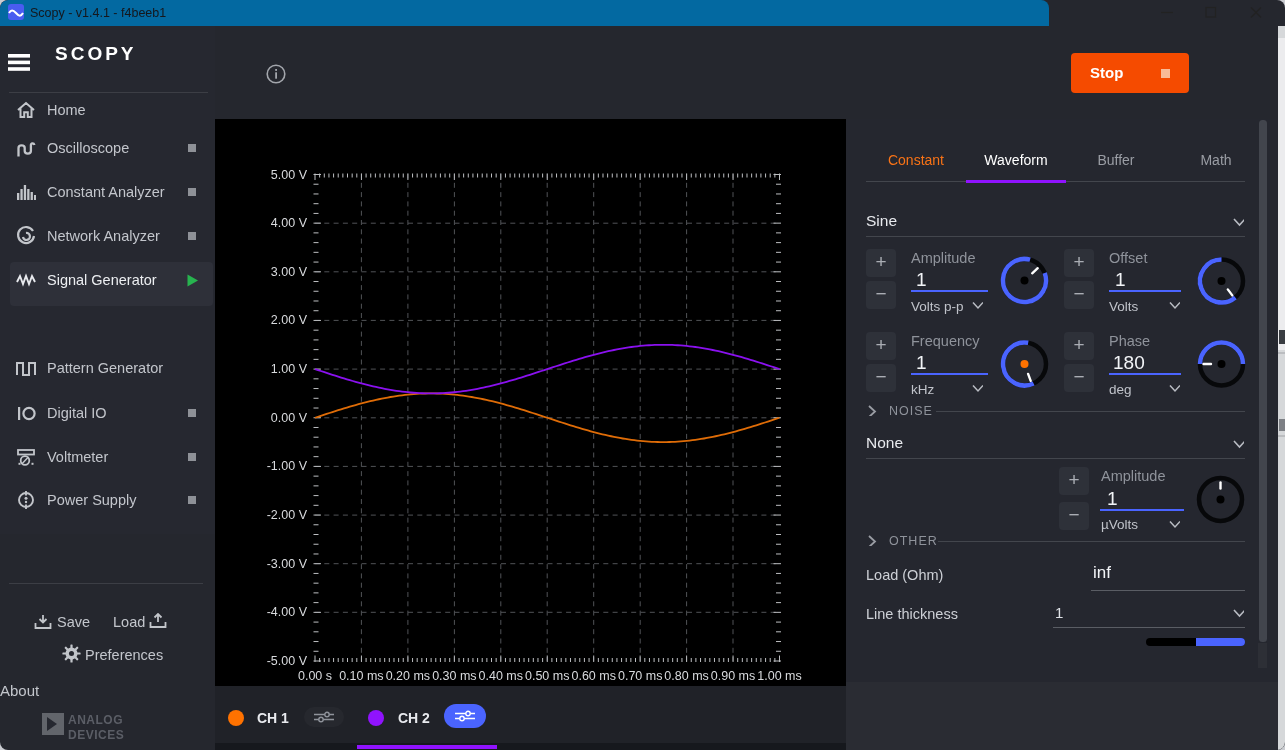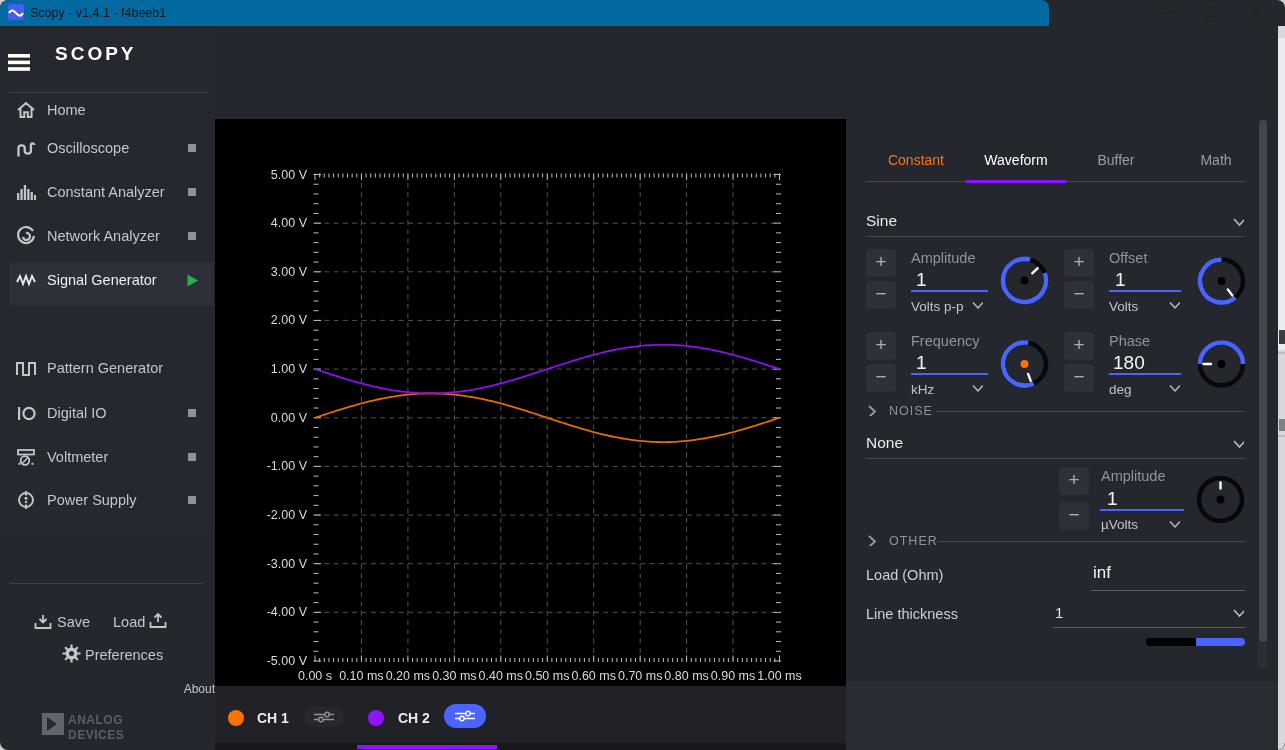--- a/index.html
+++ b/index.html
@@ -139,29 +139,40 @@
         <rect x="10.6" y="0.5" width="2.8" height="5" rx="0.8" fill="#c2c5ca" transform="rotate(90 12 12)"></rect>
         <rect x="10.6" y="0.5" width="2.8" height="5" rx="0.8" fill="#c2c5ca" transform="rotate(135 12 12)"></rect>
         <rect x="10.6" y="0.5" width="2.8" height="5" rx="0.8" fill="#c2c5ca" transform="rotate(180 12 12)"></rect>
         <rect x="10.6" y="0.5" width="2.8" height="5" rx="0.8" fill="#c2c5ca" transform="rotate(225 12 12)"></rect>
         <rect x="10.6" y="0.5" width="2.8" height="5" rx="0.8" fill="#c2c5ca" transform="rotate(270 12 12)"></rect>
         <rect x="10.6" y="0.5" width="2.8" height="5" rx="0.8" fill="#c2c5ca" transform="rotate(315 12 12)"></rect>
         <circle cx="12" cy="12" r="7.6" fill="#c2c5ca"></circle>
         <circle cx="12" cy="12" r="3.2" fill="#262830"></circle>
       </svg>
 <div class="abs" style="left:85px;top:621px;font-size:14.5px;color:#c3c6cc">Preferences</div>
-<div class="abs" style="left:0;top:656px;width:215px;text-align:right;font-size:12px;color:#c3c6cc">About</div>
+<div class="abs" style="left:0;top:656px;width:215px;text-align:left;font-size:15px;color:#c3c6cc">About</div>
 <div class="abs" style="left:42px;top:687px;width:22px;height:22px;background:#62656b">
         <svg width="22" height="22">
           <path d="M5,4 L15,11 L5,18 Z" fill="#262830"></path>
         </svg>
       </div>
 <div class="abs" style="left:68px;top:687px;font-size:12px;font-weight:bold;letter-spacing:0.5px;color:#5b5e66;line-height:15px">ANALOG<br>DEVICES</div>
 </div>
 
+<div class="abs" style="left:215px;top:26px;width:1070px;height:93px;background:#25272e">
+  <svg class="abs" style="left:51px;top:38px" width="20" height="20">
+    <circle cx="10" cy="10" r="8.8" fill="none" stroke="#a3a6ac" stroke-width="1.6"></circle>
+    <rect x="9.2" y="8.3" width="1.8" height="6.4" fill="#a3a6ac"></rect>
+        <rect x="9.2" y="5" width="1.8" height="1.9" fill="#a3a6ac"></rect>
+  </svg>
+  <div class="abs" style="left:856px;top:27px;width:118px;height:40px;background:#f54b00;border-radius:4px">
+    <div class="abs" style="left:19px;top:11px;color:#fff;font-weight:bold;font-size:15px">Stop</div>
+    <div class="abs" style="left:90px;top:16px;width:9px;height:9px;background:#f8bb97"></div>
+  </div>
+</div>
 
 <svg width="631" height="567" style="position:absolute;left:215px;top:119px;background:#000">
 <line x1="146.4" y1="54.5" x2="146.4" y2="542.0" stroke="#515357" stroke-width="1" stroke-dasharray="5 4.3"></line>
       <line x1="192.9" y1="54.5" x2="192.9" y2="542.0" stroke="#515357" stroke-width="1" stroke-dasharray="5 4.3"></line>
       <line x1="239.4" y1="54.5" x2="239.4" y2="542.0" stroke="#515357" stroke-width="1" stroke-dasharray="5 4.3"></line>
       <line x1="285.8" y1="54.5" x2="285.8" y2="542.0" stroke="#515357" stroke-width="1" stroke-dasharray="5 4.3"></line>
       <line x1="332.2" y1="54.5" x2="332.2" y2="542.0" stroke="#515357" stroke-width="1" stroke-dasharray="5 4.3"></line>
       <line x1="378.7" y1="54.5" x2="378.7" y2="542.0" stroke="#515357" stroke-width="1" stroke-dasharray="5 4.3"></line>
       <line x1="425.2" y1="54.5" x2="425.2" y2="542.0" stroke="#515357" stroke-width="1" stroke-dasharray="5 4.3"></line>
       <line x1="471.6" y1="54.5" x2="471.6" y2="542.0" stroke="#515357" stroke-width="1" stroke-dasharray="5 4.3"></line>

